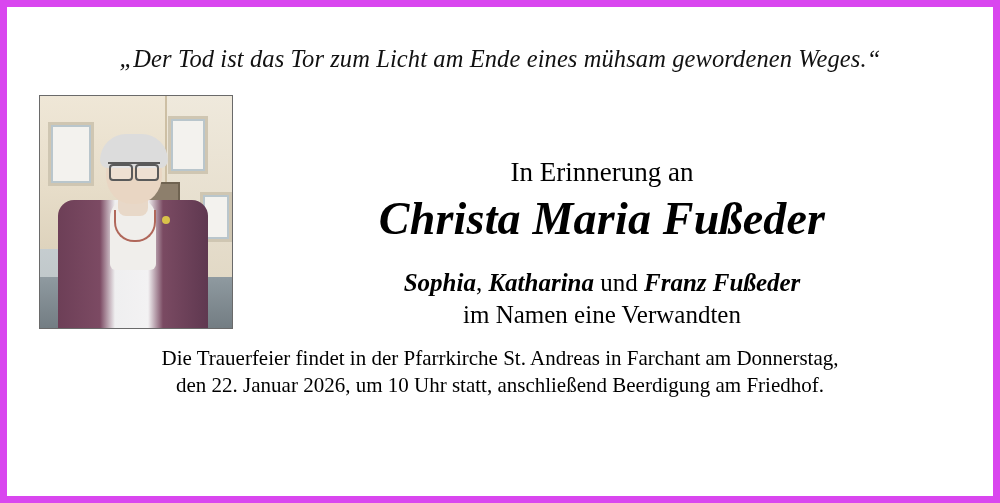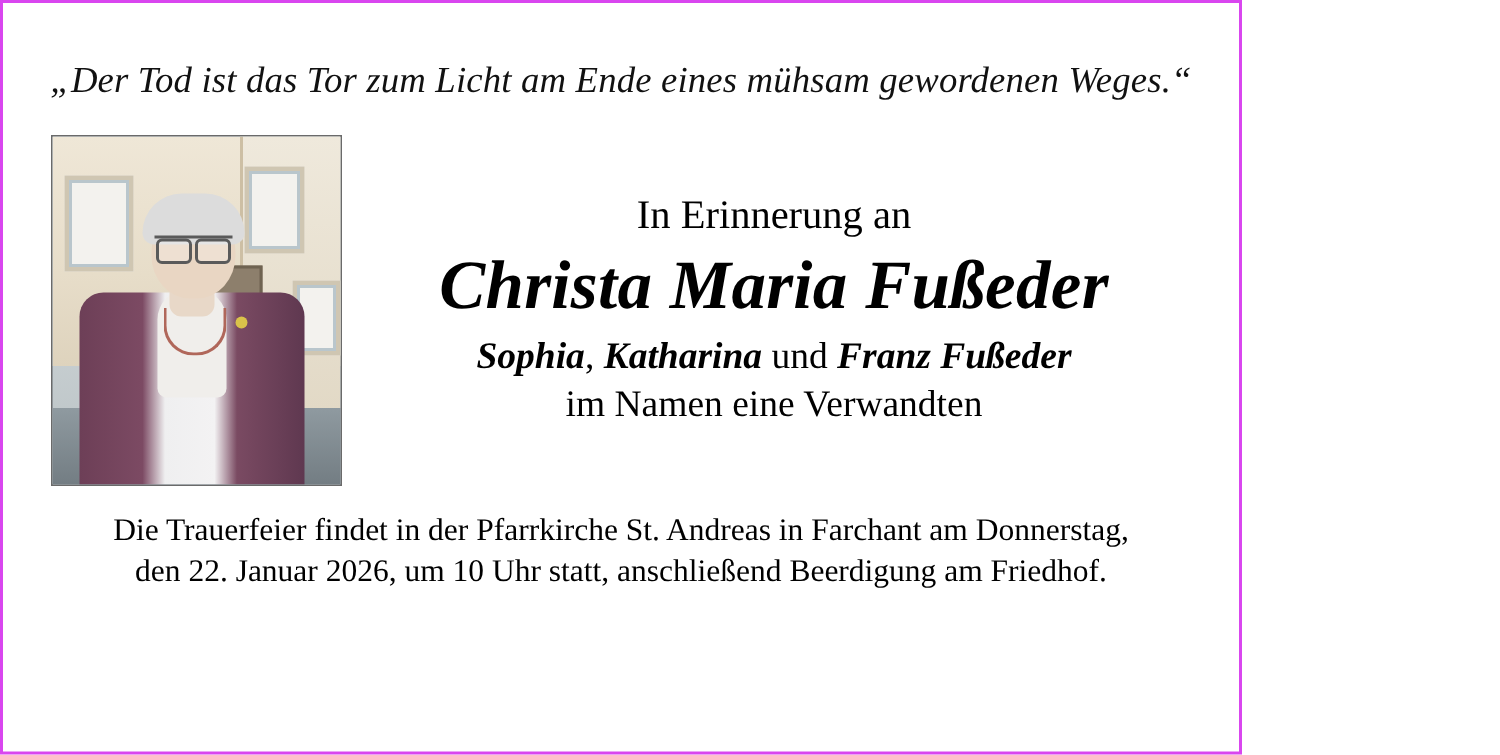--- a/index.html
+++ b/index.html
@@ -10,38 +10,38 @@
   body {
     width: 1000px;
     height: 503px;
     font-family: "Liberation Serif", serif;
     color: #000000;
     overflow: hidden;
   }
   .notice {
     position: relative;
     box-sizing: border-box;
-    width: 828px;
+    width: 1000px;
     height: 503px;
     background: #ffffff;
-    border: 2px solid #d946ef;
+    border: 7px solid #d946ef;
     padding: 0;
   }
   .quote {
     text-align: center;
     font-style: italic;
     font-size: 24.5px;
     letter-spacing: 0.1px;
     margin-top: 38px;
     color: #111111;
   }
   .upper {
     display: flex;
     flex-direction: row;
-    align-items: center;
+    align-items: flex-end;
     margin-top: 18px;
     padding: 0 34px 0 32px;
   }
   .photo-wrap {
     width: 196px;
     flex: 0 0 196px;
     padding-top: 4px;
   }
   .photo {
     width: 192px;
@@ -134,21 +134,21 @@
   }
   .in-memory {
     font-size: 27px;
     margin: 0 0 2px 0;
   }
   .name {
     font-size: 46px;
     font-weight: bold;
     font-style: italic;
     letter-spacing: 0.2px;
-    margin: 4px 0 8px 0;
+    margin: 4px 0 24px 0;
   }
   .dates {
     font-size: 27px;
     margin: 6px 0 16px 0;
   }
   .dates .gap { display: inline-block; width: 34px; }
   .grat {
     font-size: 25px;
     margin: 0 0 2px 0;
   }

